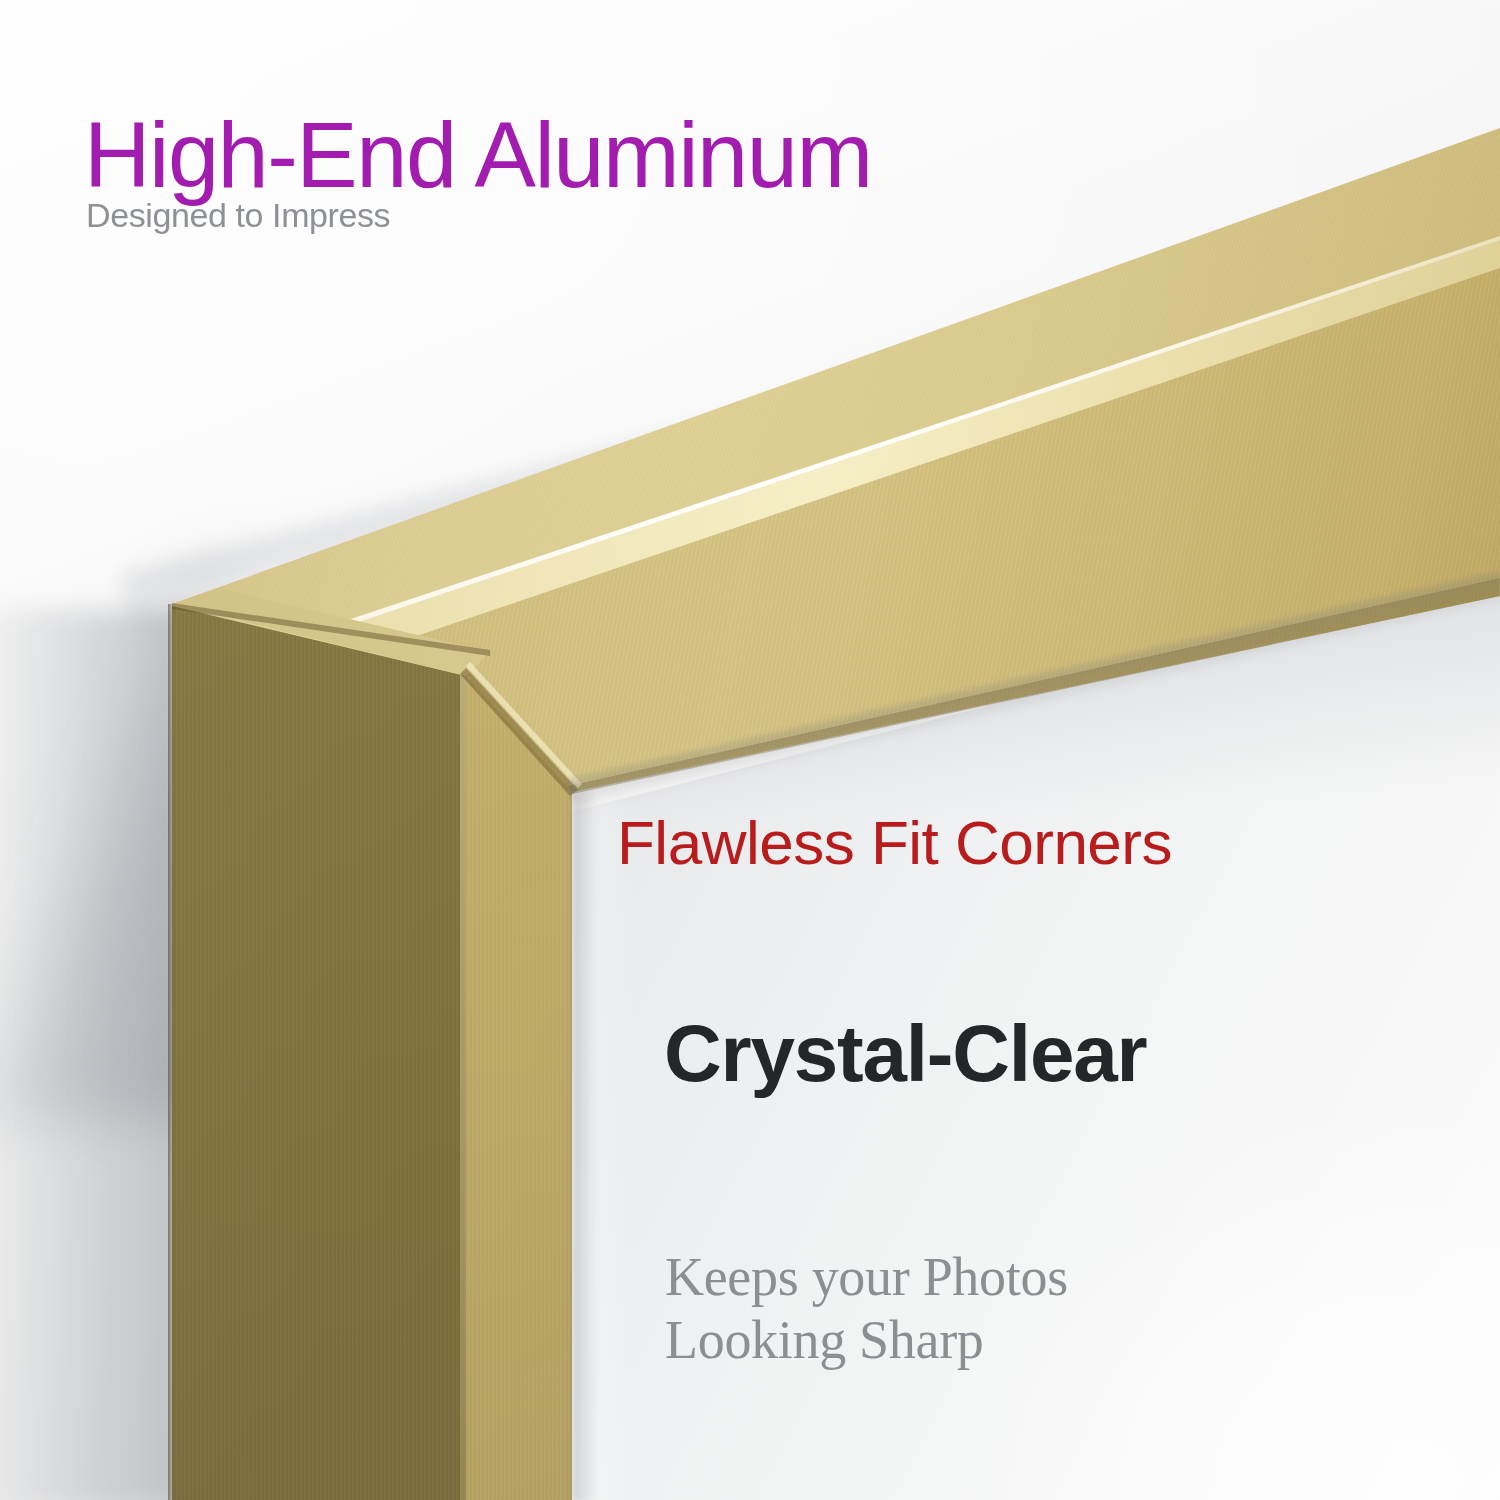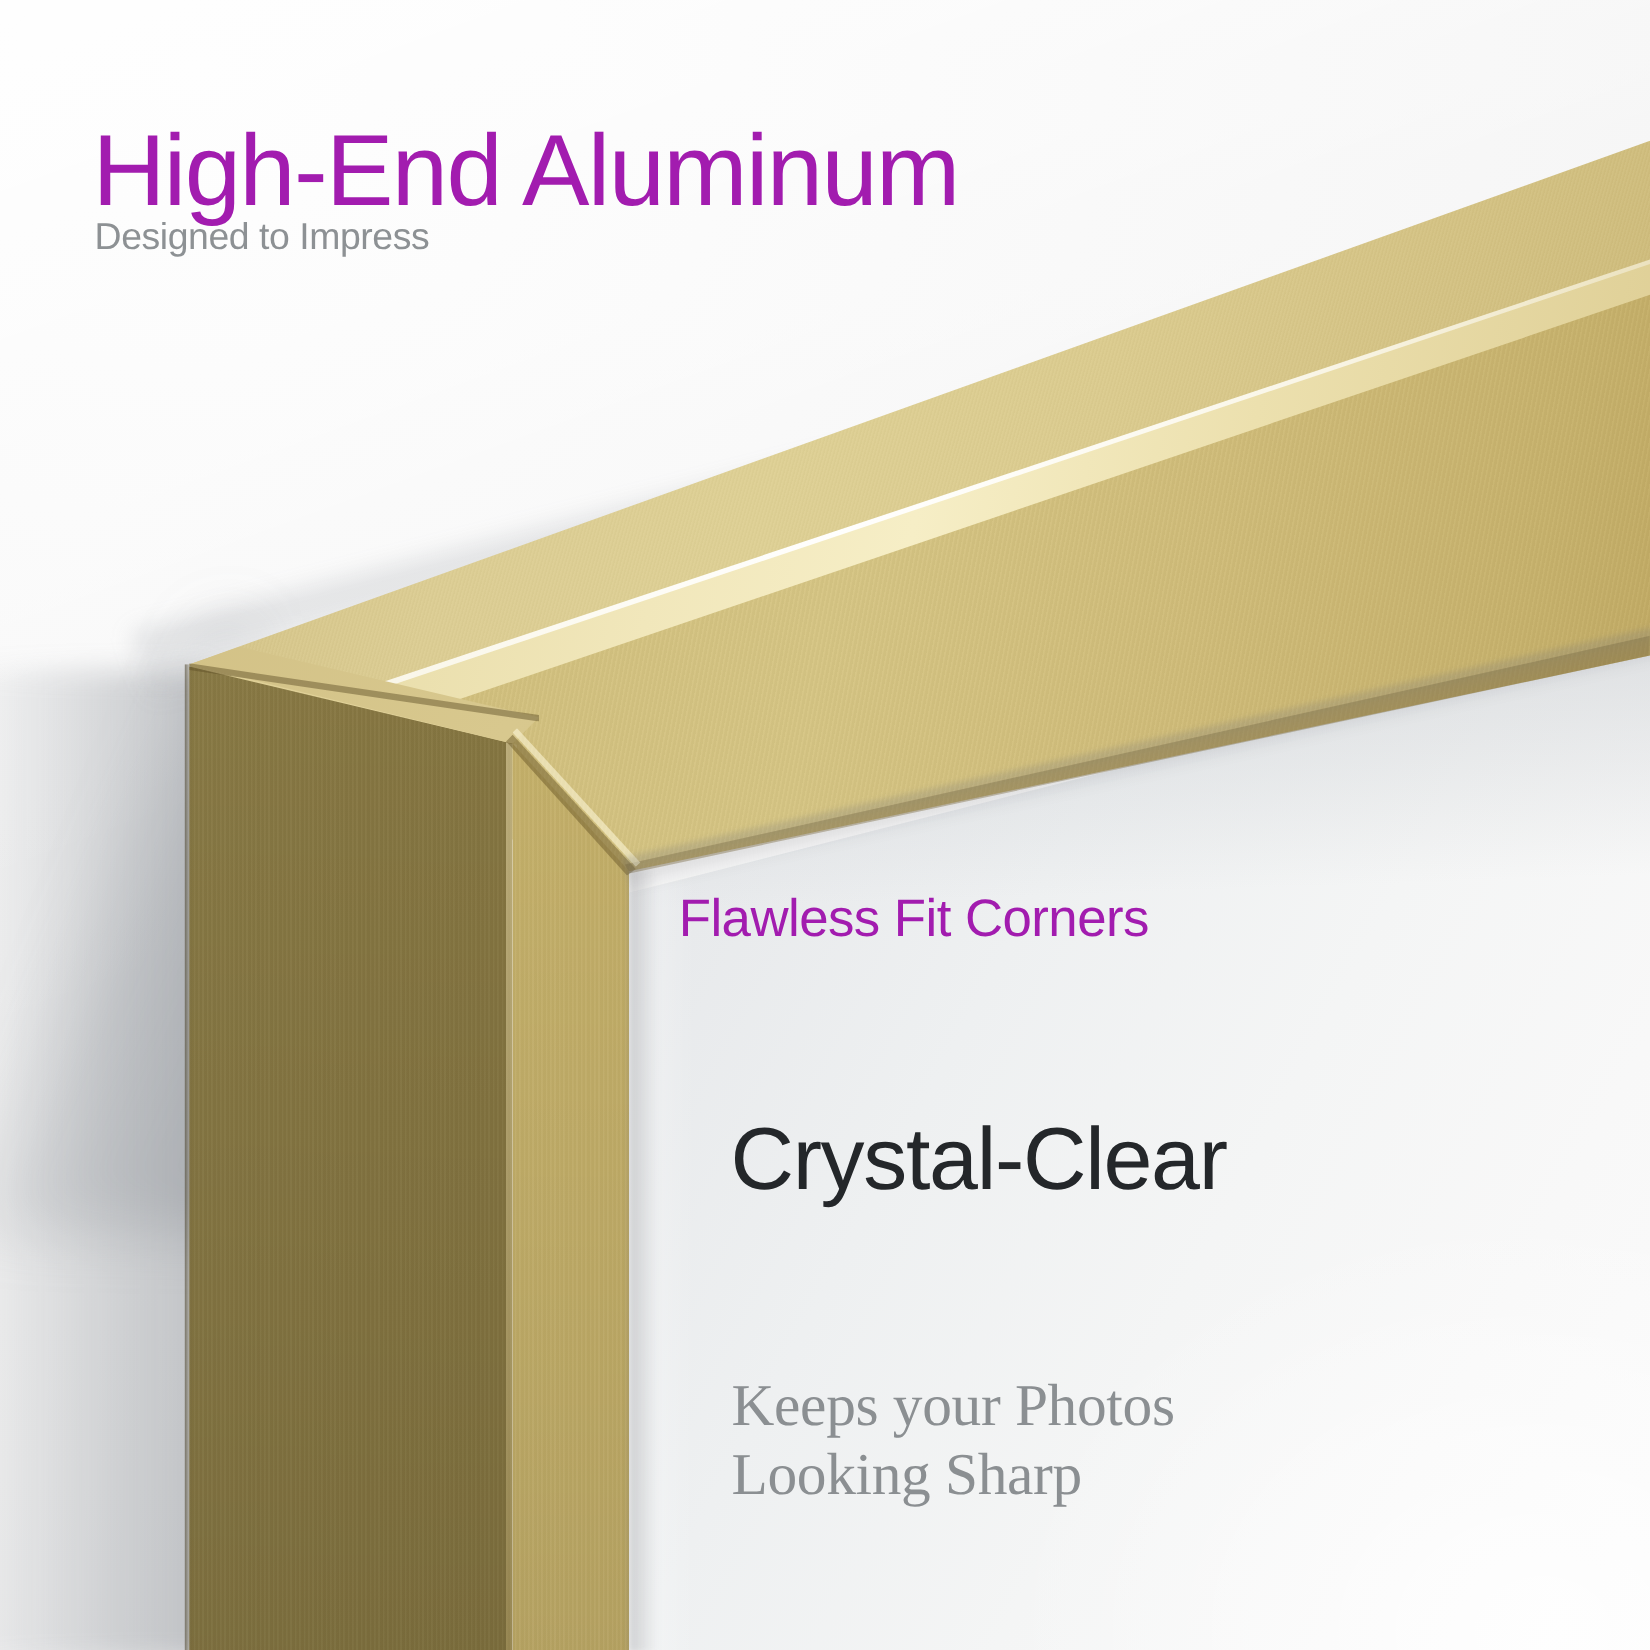--- a/index.html
+++ b/index.html
@@ -381,33 +381,33 @@
     font-weight: 400;
     letter-spacing: -0.4px;
     color: #8d9194;
     line-height: 1.0;
     white-space: nowrap;
   }
   .corner-label {
     position: absolute;
     left: 617px;
     top: 812px;
-    font-size: 48px;
+    font-size: 62px;
     font-weight: 400;
     letter-spacing: -0.5px;
-    color: #a21caf;
+    color: #b91c1c;
     line-height: 1.0;
     white-space: nowrap;
   }
   .glass-title {
     position: absolute;
     left: 664px;
     top: 1008px;
     font-size: 80px;
-    font-weight: 400;
+    font-weight: 700;
     letter-spacing: -1.2px;
     color: #24272a;
     line-height: 1.14;
     white-space: nowrap;
   }
   .glass-sub {
     position: absolute;
     left: 665px;
     top: 1246px;
     font-size: 54px;

